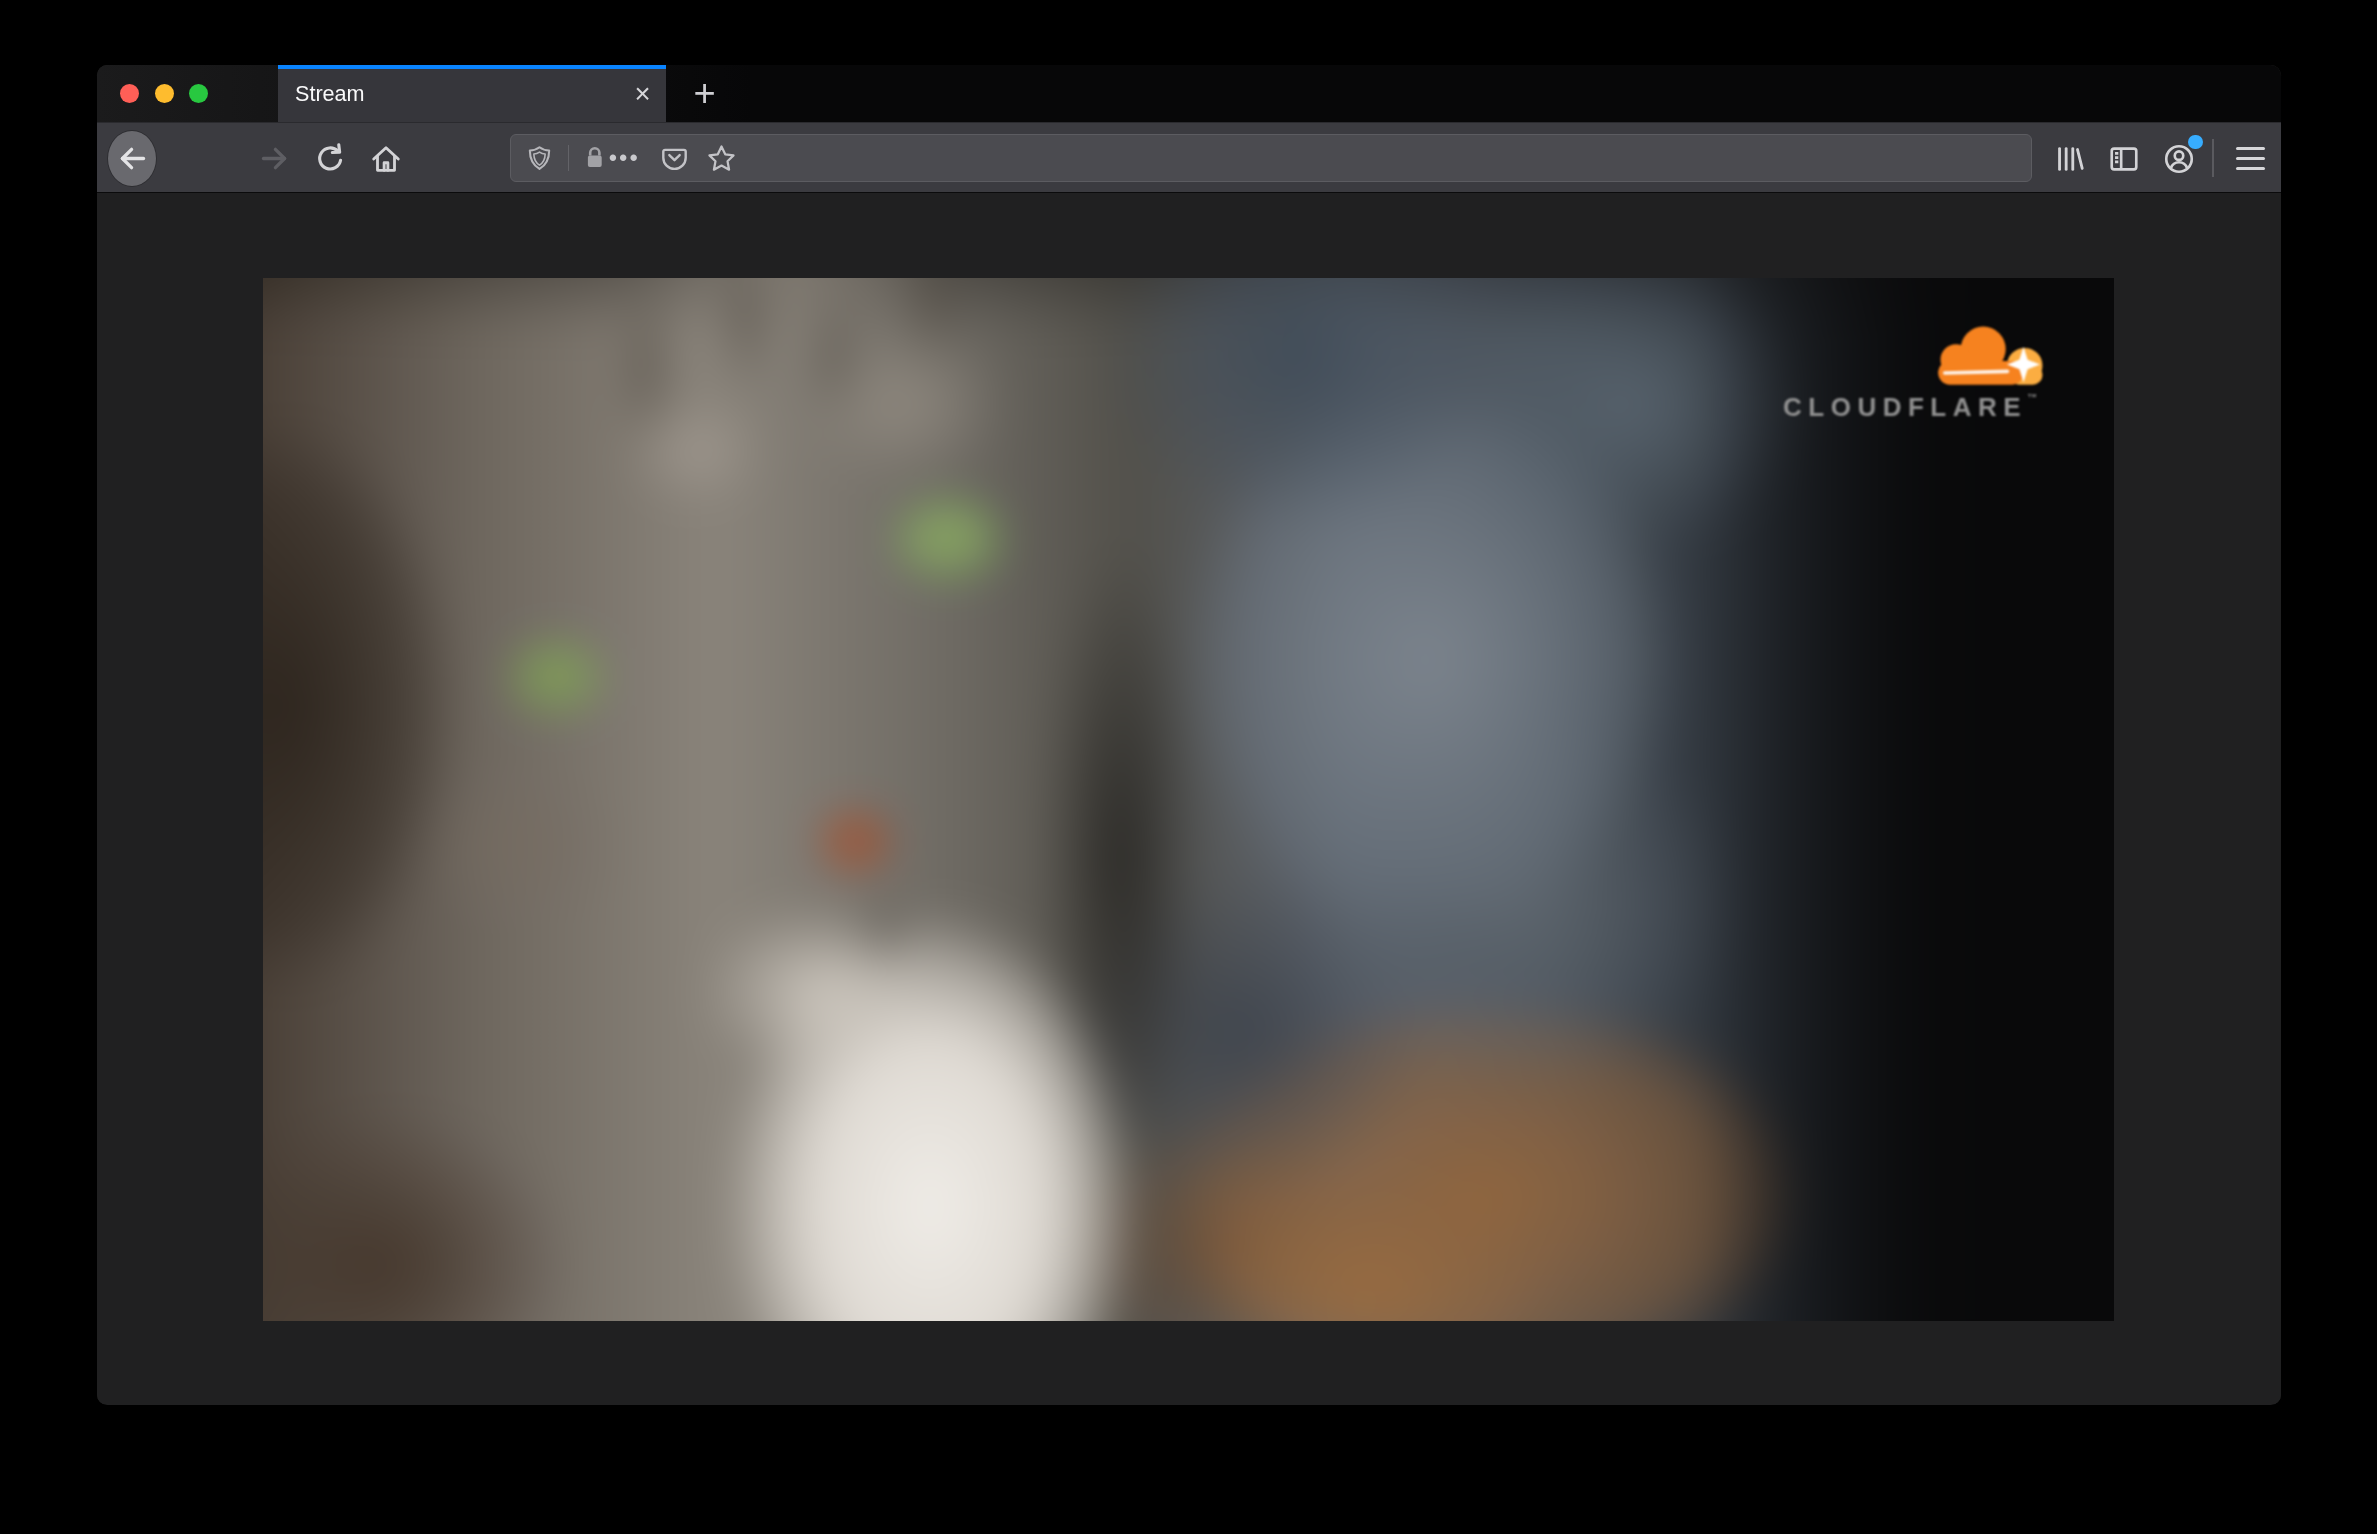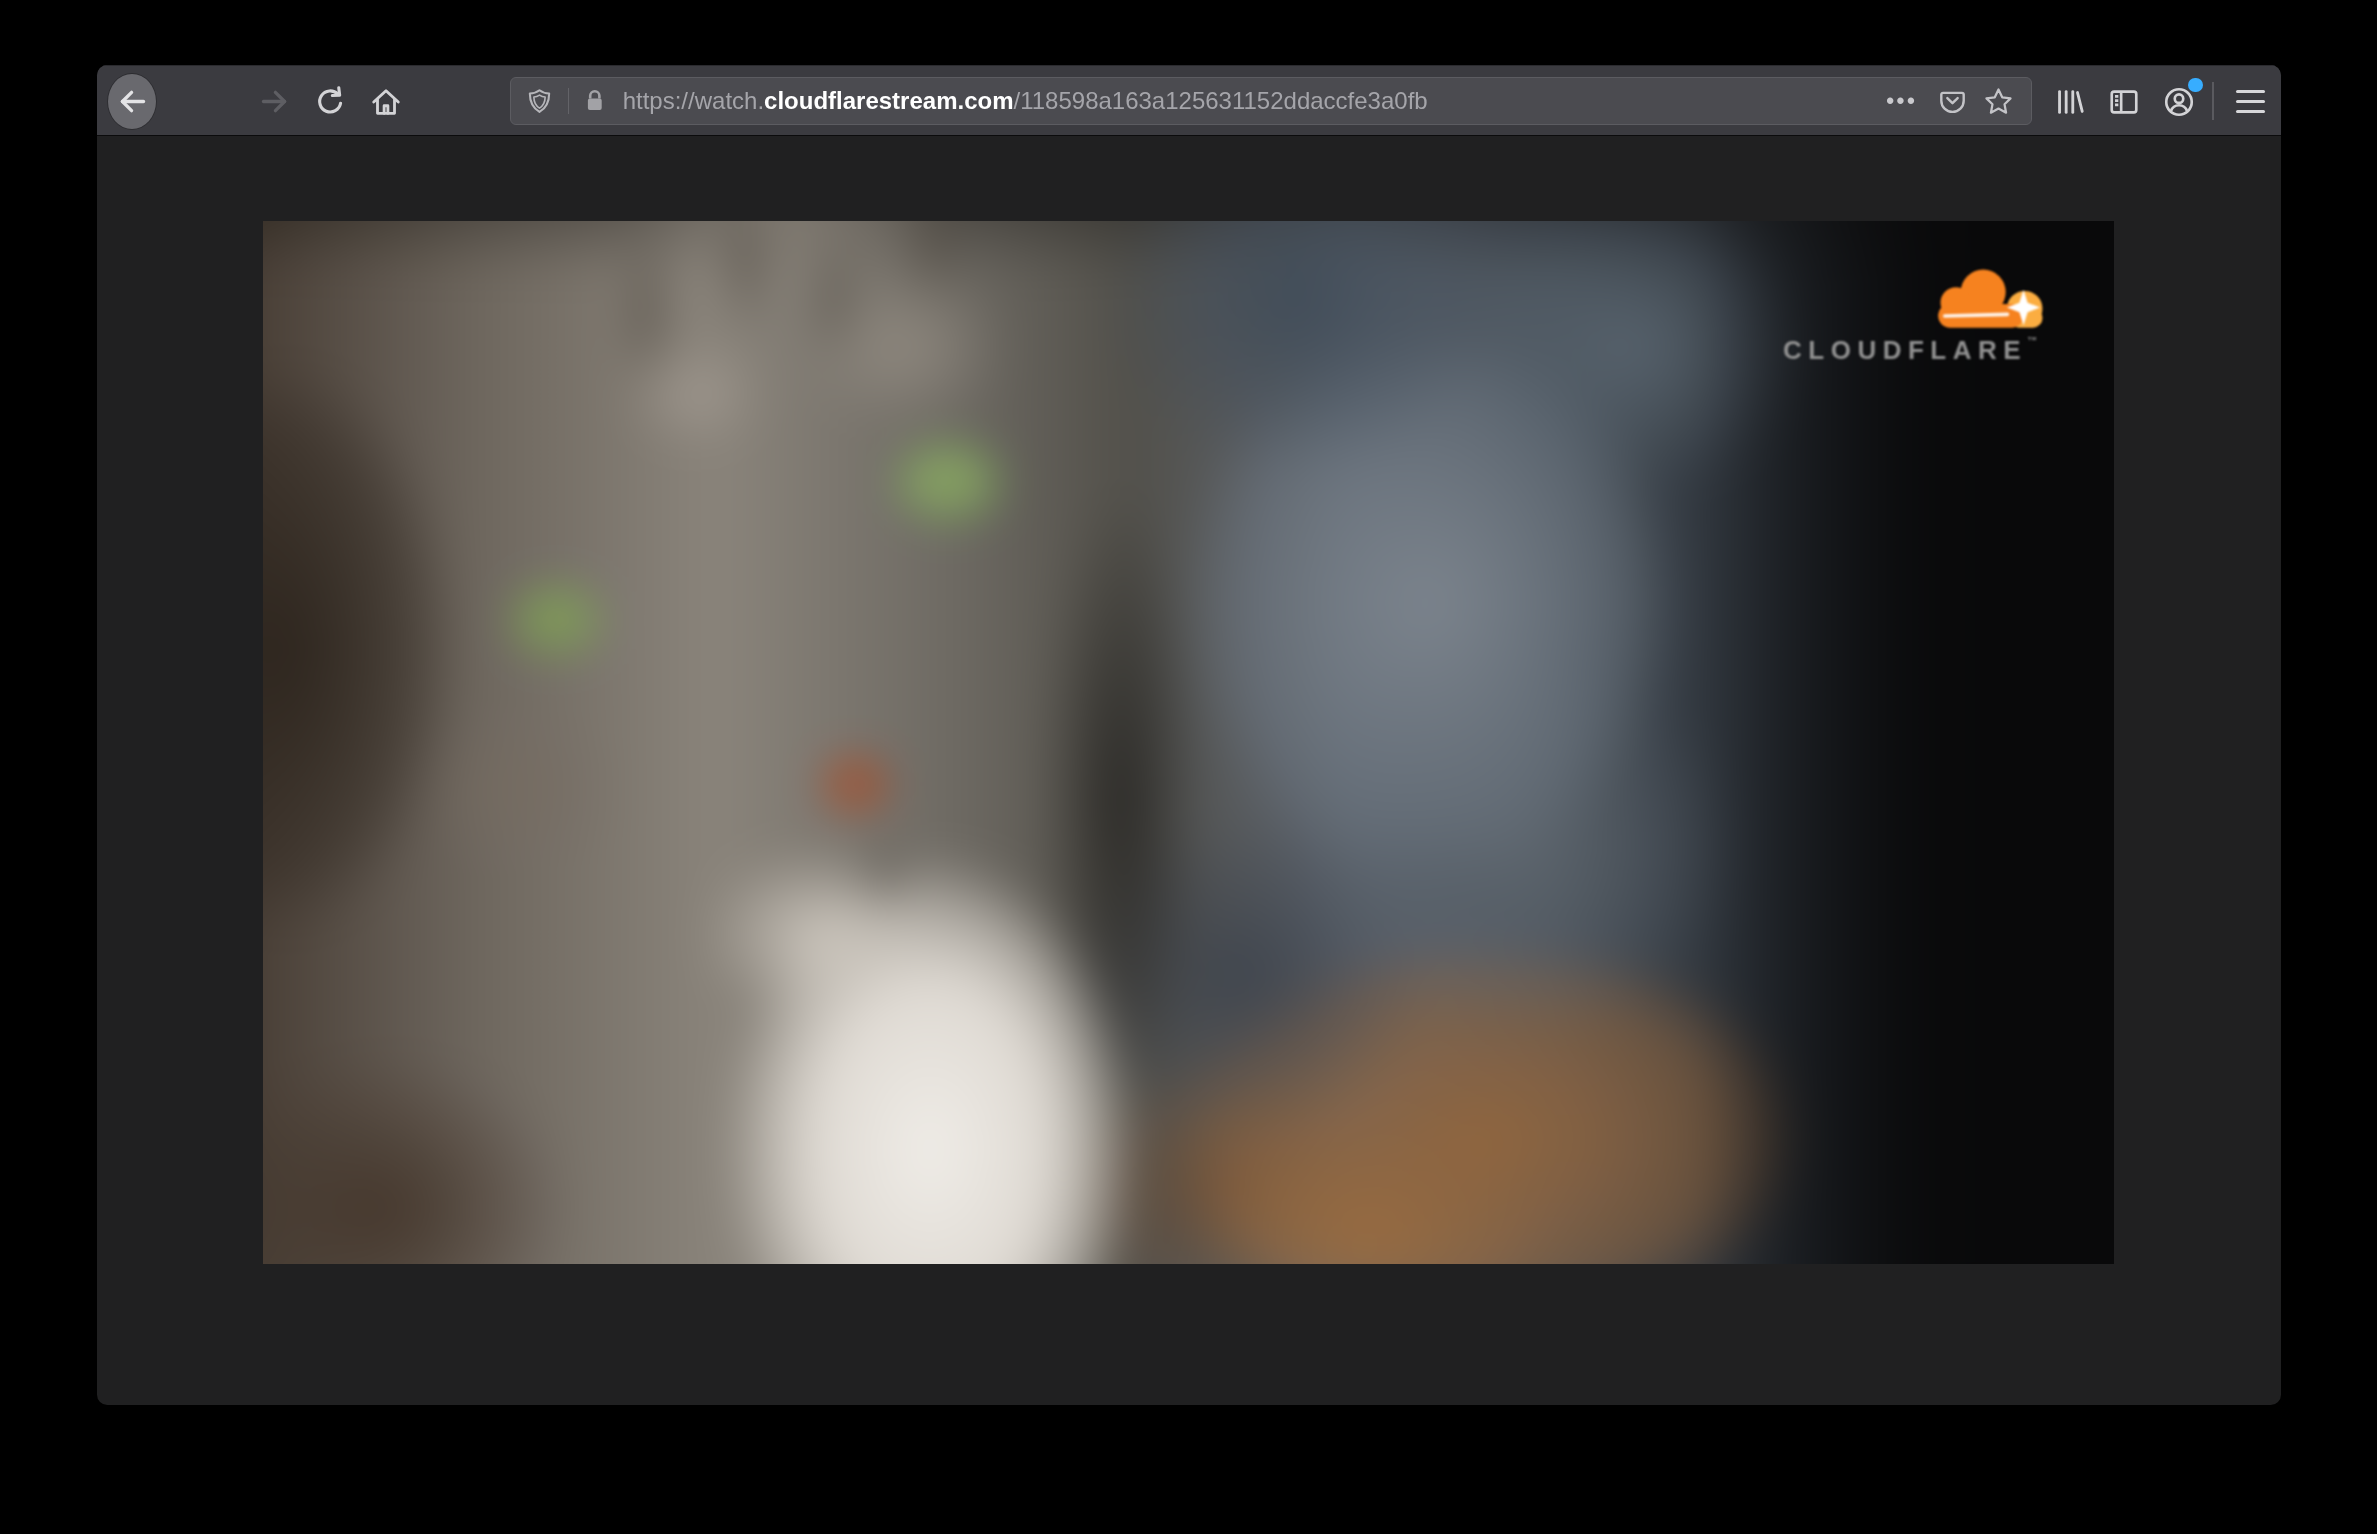--- a/index.html
+++ b/index.html
@@ -106,20 +106,32 @@
   .cf-text { font-size:26px; font-weight:bold; letter-spacing:6.5px; color:#919191; text-align:left; white-space:nowrap; }
   .cf-tm { font-size:10.3px; color:#8a8a8a; vertical-align:top; letter-spacing:0; }
 
   .icon { display:block; }
 </style>
 </head>
 <body>
 
 <div class="window">
 
+  <div class="tabbar">
+    <div class="traffic">
+      <span class="tl red"></span>
+      <span class="tl yellow"></span>
+      <span class="tl green"></span>
+    </div>
+    <div class="tab">
+      <span class="tab-title">Stream</span>
+      <span class="tab-close">×</span>
+    </div>
+    <div class="newtab">+</div>
+  </div>
 
   <div class="toolbar">
 
     <div class="nav-btn btn-back">
       <span class="circle">
         <svg class="icon" width="33" height="33" viewBox="0 0 36 36" fill="none" stroke="#e4e4e6" stroke-width="3.6" stroke-linecap="round" stroke-linejoin="round">
           <path d="M17 8 L7 18 L17 28"></path>
             <path d="M7 18 H30"></path>
         </svg>
       </span>
@@ -150,23 +162,20 @@
     <div class="urlbar">
       <svg class="icon" width="29" height="29" viewBox="0 0 36 36" fill="none" stroke="#b6b6ba" stroke-width="2.6" stroke-linejoin="round">
         <path d="M18 4 C22 7 26.5 8 30 8 C30 17 27 25.5 18 31 C9 25.5 6 17 6 8 C9.5 8 14 7 18 4 Z"></path>
         <path d="M18 10 C20.5 11.8 23 12.4 25 12.4 C25 18 23 23 18 26.2 C13 23 11 18 11 12.4 C13 12.4 15.5 11.8 18 10 Z" stroke-width="2"></path>
       </svg>
       <span class="vdiv"></span>
       <svg class="icon" width="27.6" height="27.6" viewBox="0 0 36 36" fill="#a2a2a6">
         <rect x="9" y="15" width="18" height="15" rx="2.5"></rect>
         <path d="M12 15 V11.5 a6 6 0 0 1 12 0 V15" fill="none" stroke="#a2a2a6" stroke-width="3.4"></path>
       </svg>
-      <span class="url-text">
-        <span class="url-dim">https://watch.</span><span class="url-domain">cloudflarestream.com</span><span class="url-dim">/118598a163a125631152ddaccfe3a0fb</span>
-      </span>
       <span class="page-actions">•••</span>
       <span class="inbar-icon" style="margin-left:0;">
         <svg class="icon" width="31" height="31" viewBox="0 0 36 36" fill="none" stroke="#c3c3c7" stroke-width="2.8" stroke-linecap="round" stroke-linejoin="round">
           <path d="M7 8 H29 a2 2 0 0 1 2 2 V17 a13 13 0 0 1 -26 0 V10 a2 2 0 0 1 2 -2 Z"></path>
           <path d="M12 14 L18 20 L24 14"></path>
         </svg>
       </span>
       <span class="inbar-icon">
         <svg class="icon" width="31" height="31" viewBox="0 0 36 36" fill="none" stroke="#c3c3c7" stroke-width="2.6" stroke-linejoin="round">
           <path d="M18 4 L22.3 13.1 L32 14.4 L25 21.2 L26.8 31 L18 26.2 L9.2 31 L11 21.2 L4 14.4 L13.7 13.1 Z"></path>

